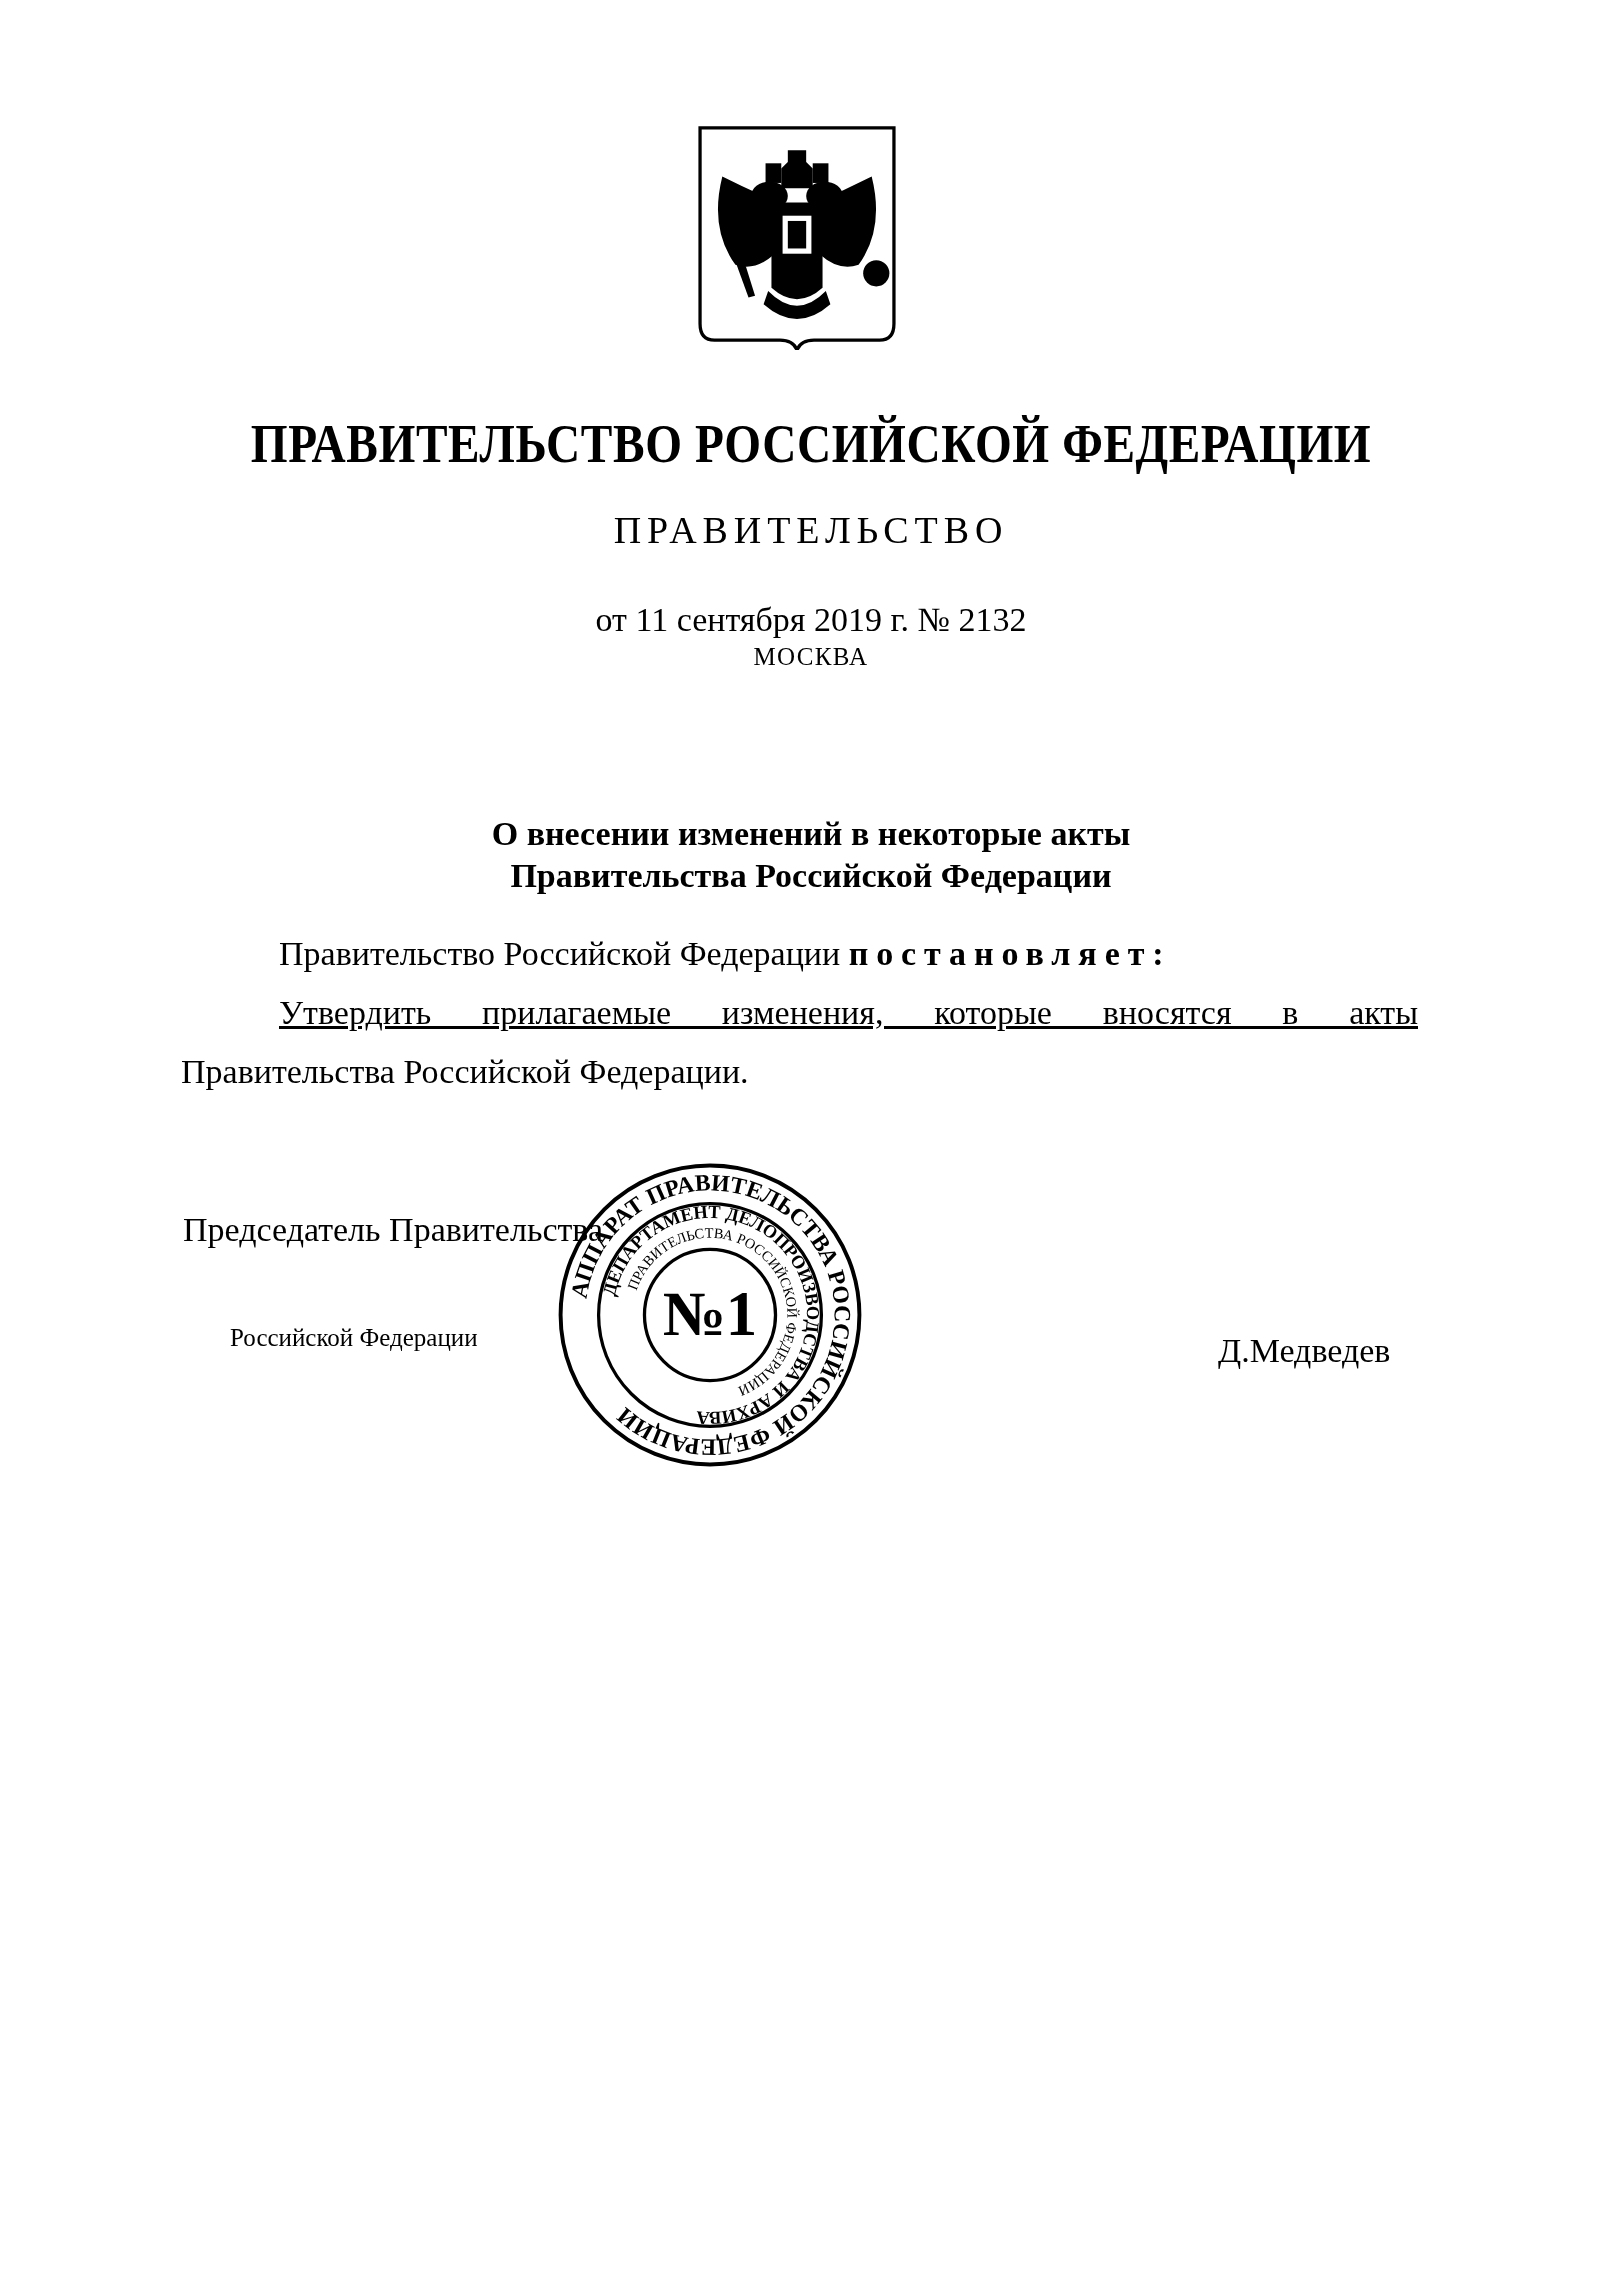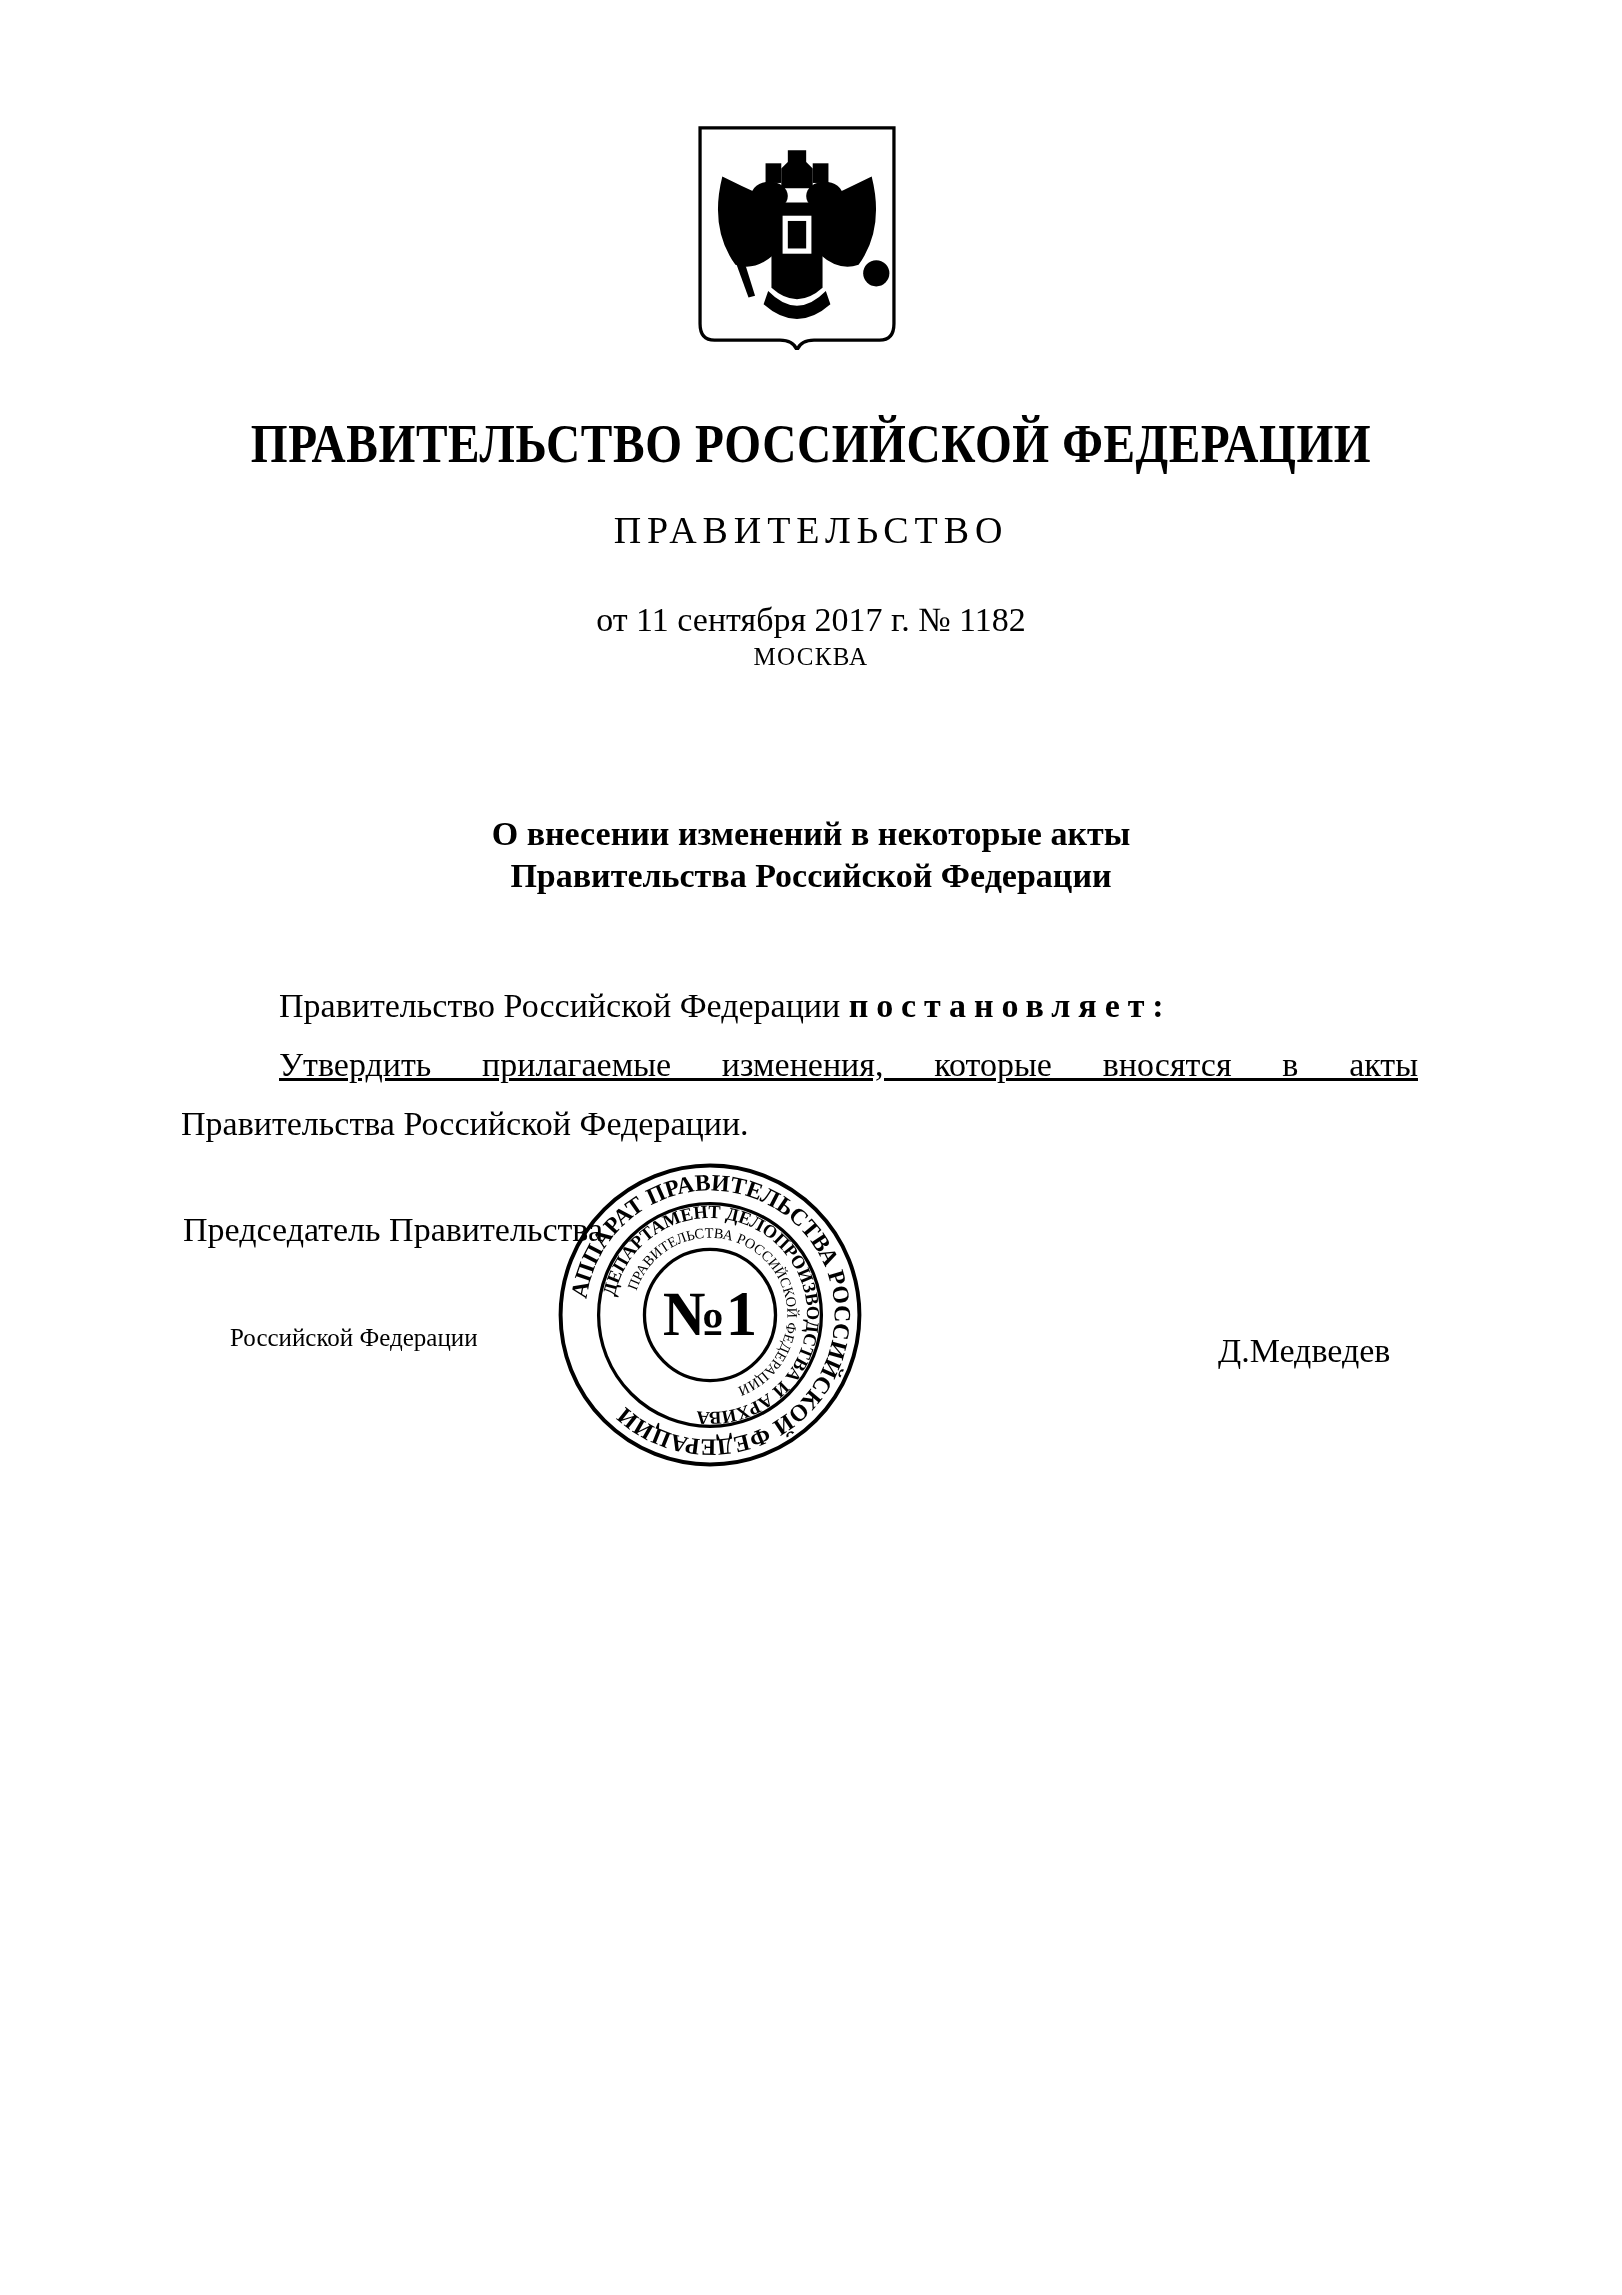--- a/index.html
+++ b/index.html
@@ -7,21 +7,21 @@
          font-family: "Liberation Serif", "DejaVu Serif", serif; color: #000; }
   .abs { position: absolute; }
   .center { left: 0; width: 1622px; text-align: center; }
   #emblem { left: 696px; top: 124px; width: 202px; height: 226px; }
   #gov-title { top: 412px; font-size: 55px; font-weight: bold; letter-spacing: 0.7px;
                transform: scaleX(0.86); transform-origin: center; }
   #doc-type { top: 508px; font-size: 38px; letter-spacing: 5.9px; }
   #doc-date { top: 601px; font-size: 34px; }
   #doc-city { top: 643px; font-size: 25px; letter-spacing: 1.3px; }
   #doc-subject { top: 789px; font-size: 34px; font-weight: bold; line-height: 42px; margin-top: 24px; }
-  #body { left: 181px; width: 1237px; top: 976px; font-size: 34px; line-height: 59px; }
+  #body { left: 181px; width: 1237px; top: 924px; font-size: 34px; line-height: 59px; }
   .indent { text-indent: 98px; }
   .justify { text-align: justify; text-align-last: justify; text-decoration: underline; }
   .spaced { font-weight: bold; letter-spacing: 7.9px; }
   #signer-1 { left: 183px; top: 1211px; font-size: 34px; }
   #signer-2 { left: 230px; top: 1324px; font-size: 25px; }
   #signature-name { left: 1218px; top: 1332px; font-size: 34px; }
   #stamp { left: 556px; top: 1161px; width: 308px; height: 308px; }
 </style>
 </head>
 <body>
@@ -50,21 +50,21 @@
 
     <path d="M60 210 L80 265 L90 262 L72 205 Z" fill="#000"></path>
 
     <circle cx="290" cy="255" r="0" fill="#000"></circle>
     <circle cx="275" cy="228" r="20" fill="#000"></circle>
   </svg>
 </div>
 
 <div id="gov-title" class="abs center">ПРАВИТЕЛЬСТВО  РОССИЙСКОЙ  ФЕДЕРАЦИИ</div>
 <div id="doc-type" class="abs center">ПРАВИТЕЛЬСТВО</div>
-<div id="doc-date" class="abs center">от 11 сентября 2017 г.  №  1182</div>
+<div id="doc-date" class="abs center">от 11 сентября 2019 г.  №  2132</div>
 <div id="doc-city" class="abs center">МОСКВА</div>
 
 <div id="doc-subject" class="abs center">
   <div>О внесении изменений в некоторые акты</div>
   <div>Правительства Российской Федерации</div>
 </div>
 
 <div id="body" class="abs">
   <div class="indent"><span>Правительство Российской Федерации </span><span class="spaced">постановляет:</span></div>
   <div class="indent justify">Утвердить прилагаемые изменения, которые вносятся в акты</div>

